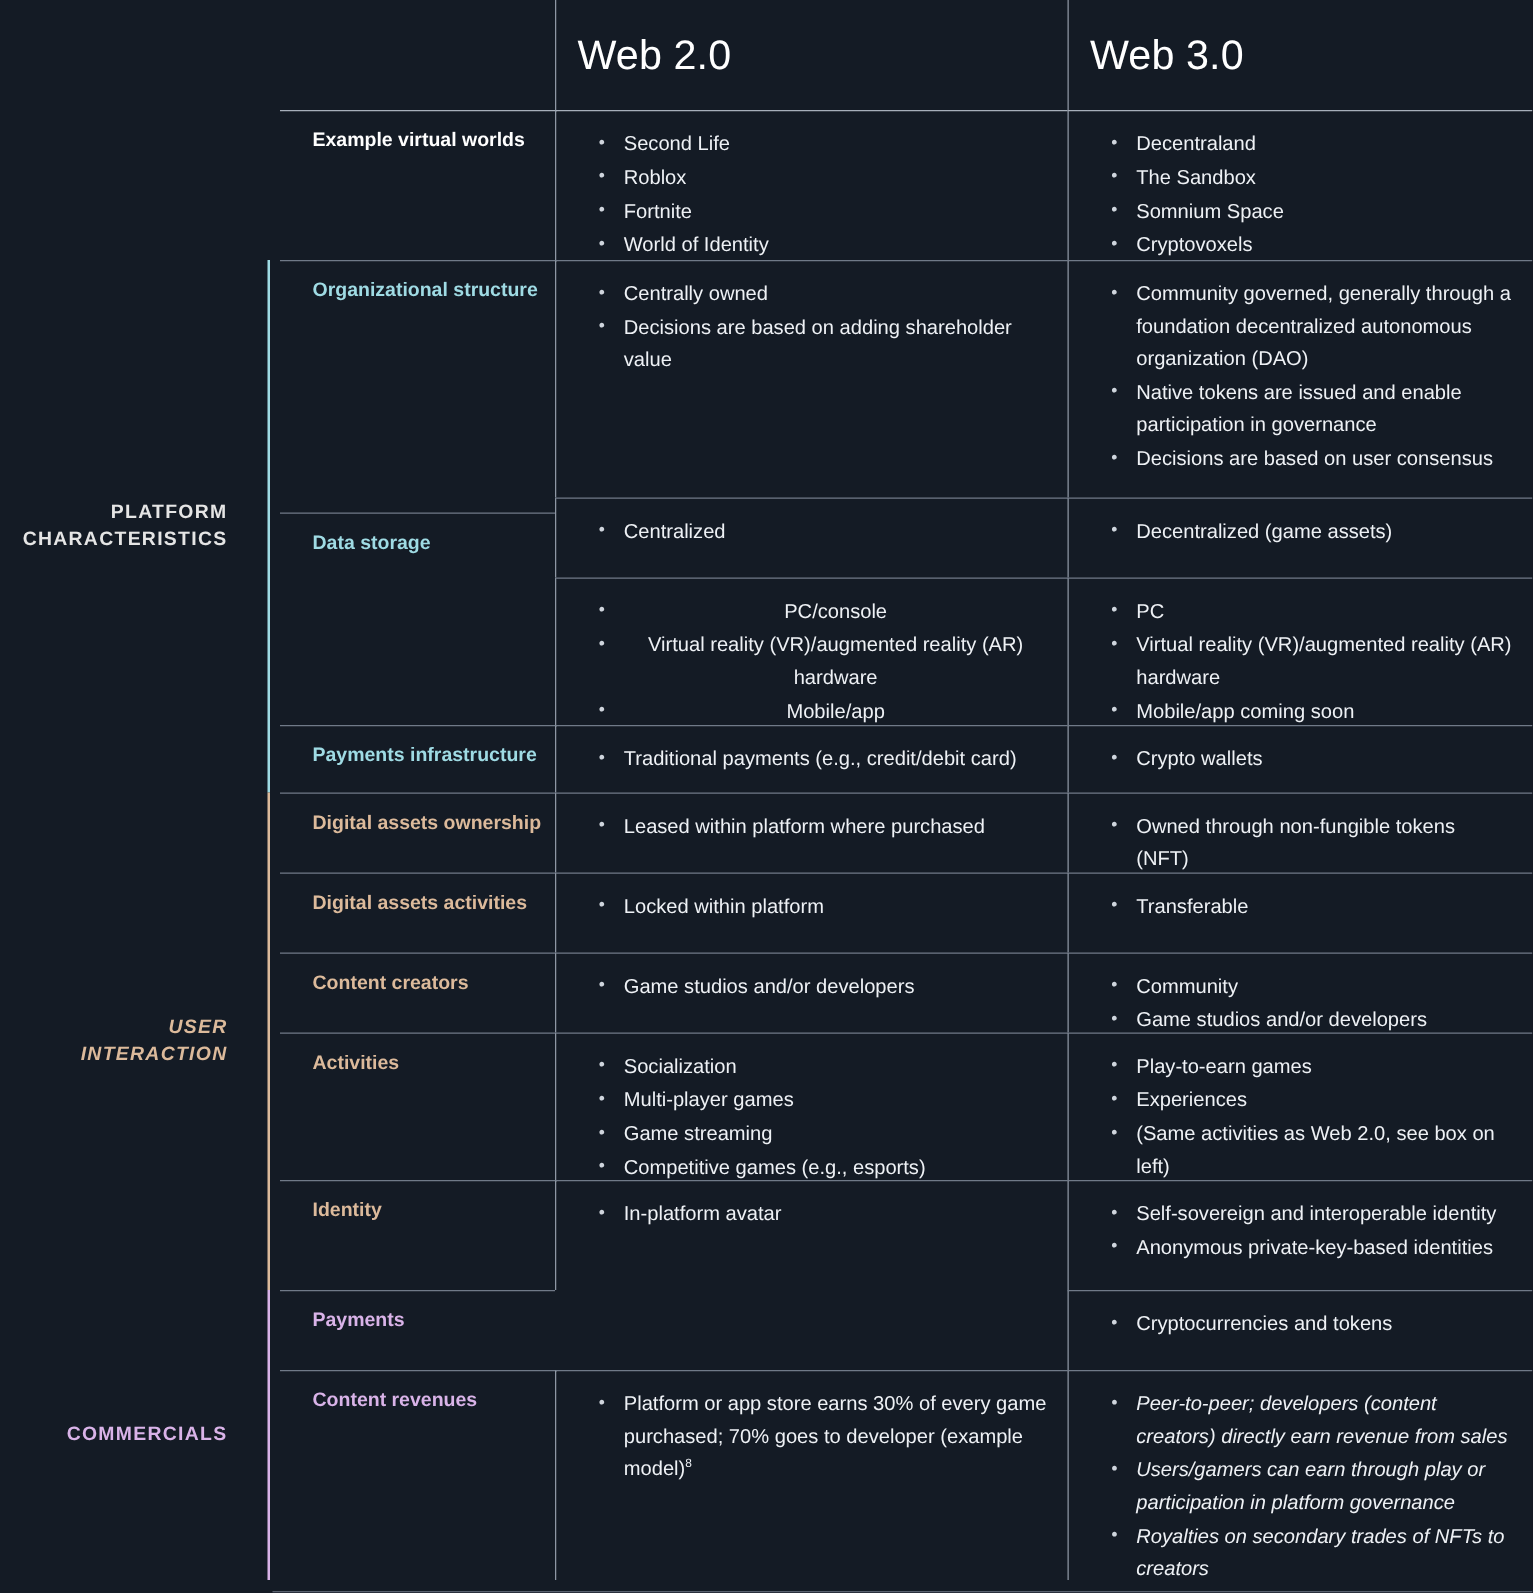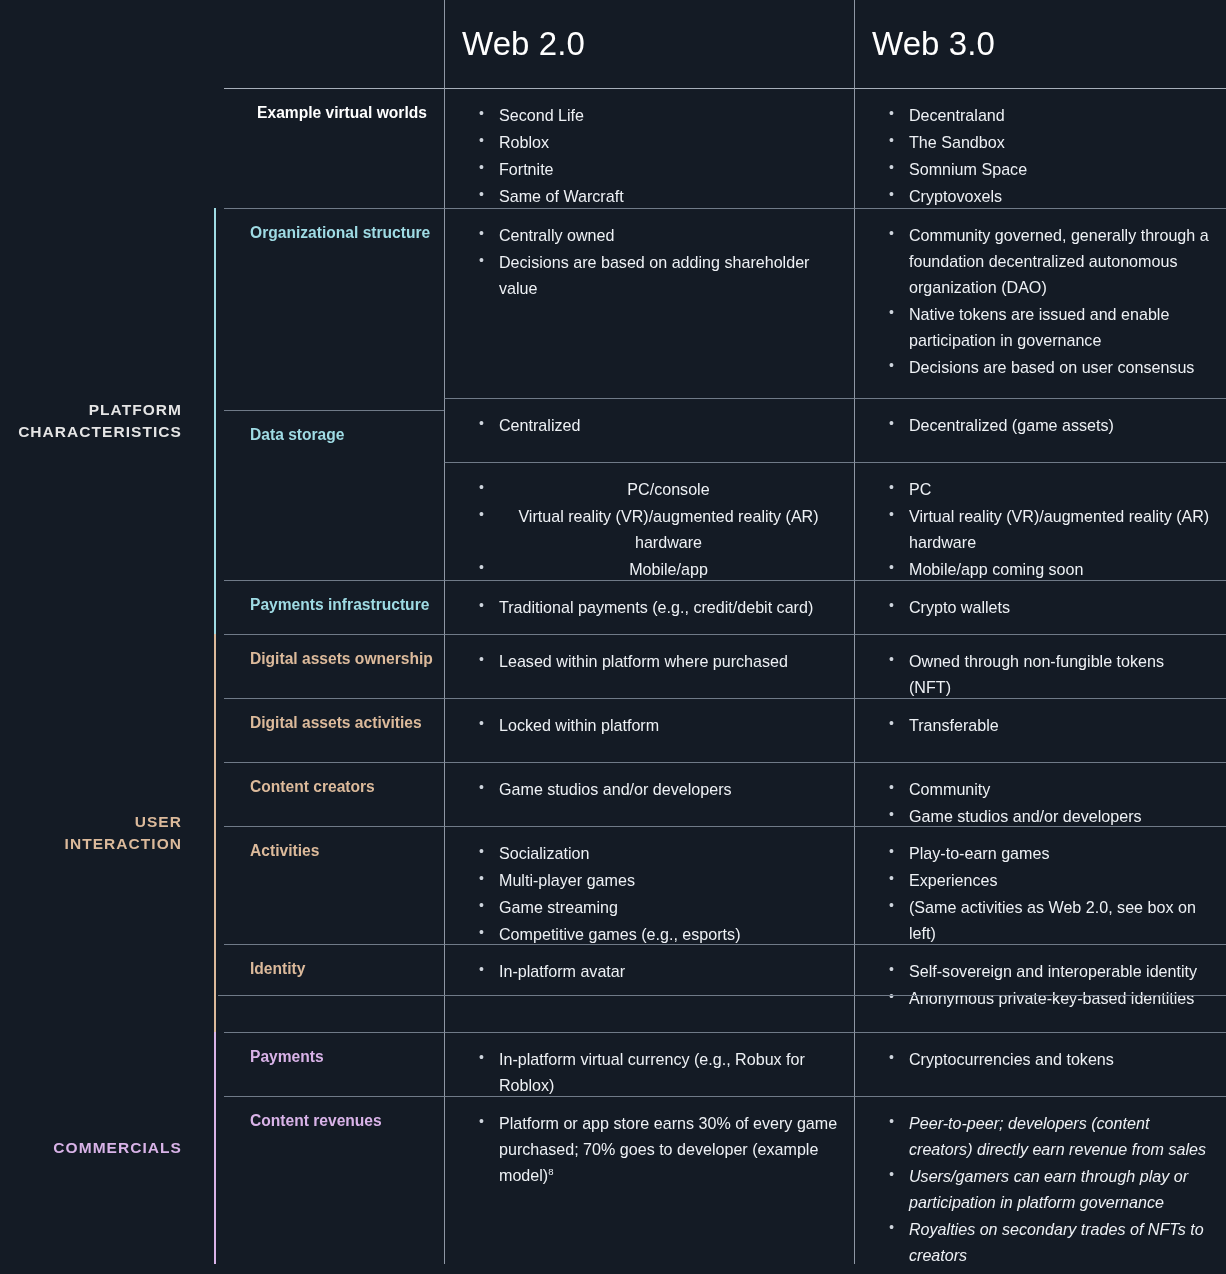--- a/index.html
+++ b/index.html
@@ -8,21 +8,21 @@
     background: #141b25;
     width: 1226px;
     height: 1274px;
     font-family: "Liberation Sans", sans-serif;
     overflow: hidden;
   }
 
   #sheet {
     position: relative;
     width: 1226px;
-    height: 996px;
+    height: 1274px;
     background: #141b25;
   }
 
   
   .table {
     position: absolute;
     left: 0;
     top: 0;
     width: 1226px;
     height: 1274px;
@@ -74,21 +74,21 @@
 
   
   .rowlabel {
     grid-column: 3;
     padding: 14px 10px 0 26px;
     font-size: 15.6px;
     font-weight: bold;
     line-height: 1.3;
     border-top: 1px solid #707a88;
   }
-  .rowlabel.first { border-top: 1px solid #a7afba; text-align: center; }
+  .rowlabel.first { border-top: 1px solid #a7afba; }
 
   
   .cell {
     padding: 13px 16px 0 32px;
     border-top: 1px solid #707a88;
     border-left: 1px solid #8e97a4;
     color: #eef1f5;
     font-size: 16.1px;
     line-height: 1.62;
   }
@@ -131,21 +131,21 @@
     <div class="hdr-blank"></div>
     <div class="col-head web2">Web 2.0</div>
     <div class="col-head web3">Web 3.0</div>
 
   <div class="rowlabel first" style="grid-row: 2; color: rgb(255, 255, 255);">Example virtual worlds</div>
       <div class="cell c2 first" style="grid-row: 2;">
         <ul class="bullets">
           <li>Second Life</li>
           <li>Roblox</li>
           <li>Fortnite</li>
-          <li>Same of Warcraft</li>
+          <li>World of Identity</li>
         </ul>
       </div>
       <div class="cell c3 first" style="grid-row: 2;">
         <ul class="bullets">
           <li>Decentraland</li>
           <li>The Sandbox</li>
           <li>Somnium Space</li>
           <li>Cryptovoxels</li>
         </ul>
       </div>
@@ -197,21 +197,21 @@
       <div class="cell c3" style="grid-row: 6;">
         <ul class="bullets">
           <li>Crypto wallets</li>
         </ul>
       </div>
       <div class="cell c2" style="grid-row: 6;">
         <ul class="bullets">
           <li>Traditional payments (e.g., credit/debit card)</li>
         </ul>
       </div>
-      <div class="sec-label" style="grid-row: 7 / 12; color: rgb(220, 186, 155);">
+      <div class="sec-label" style="grid-row: 7 / 12; color: rgb(220, 186, 155); font-style: italic;">
         <span>USER</span>
         <span>INTERACTION</span>
       </div>
       <div class="accent" style="grid-row: 7 / 12; background: rgb(220, 186, 155);"></div>
       <div class="rowlabel" style="grid-row: 7; color: rgb(220, 186, 155);">Digital assets ownership</div>
       <div class="cell c2" style="grid-row: 7;">
         <ul class="bullets">
           <li>Leased within platform where purchased</li>
         </ul>
       </div>
@@ -269,25 +269,20 @@
         <ul class="bullets">
           <li>Self-sovereign and interoperable identity</li>
           <li>Anonymous private-key-based identities</li>
         </ul>
       </div>
       <div class="sec-label" style="grid-row: 12 / 14; color: rgb(217, 179, 232);">
         <span>COMMERCIALS</span>
       </div>
       <div class="accent" style="grid-row: 12 / 14; background: rgb(217, 179, 232);"></div>
       <div class="rowlabel" style="grid-row: 12; color: rgb(217, 179, 232);">Payments</div>
-      <div class="cell c2" style="grid-row: 12;">
-        <ul class="bullets">
-          <li>In-platform virtual currency (e.g., Robux for Roblox)</li>
-        </ul>
-      </div>
       <div class="cell c3" style="grid-row: 12;">
         <ul class="bullets">
           <li>Cryptocurrencies and tokens</li>
         </ul>
       </div>
       <div class="rowlabel" style="grid-row: 13; color: rgb(217, 179, 232);">Content revenues</div>
       <div class="cell c2" style="grid-row: 13;">
         <ul class="bullets">
           <li>Platform or app store earns 30% of every game purchased; 70% goes to developer (example model)<sup>8</sup></li>
         </ul>

